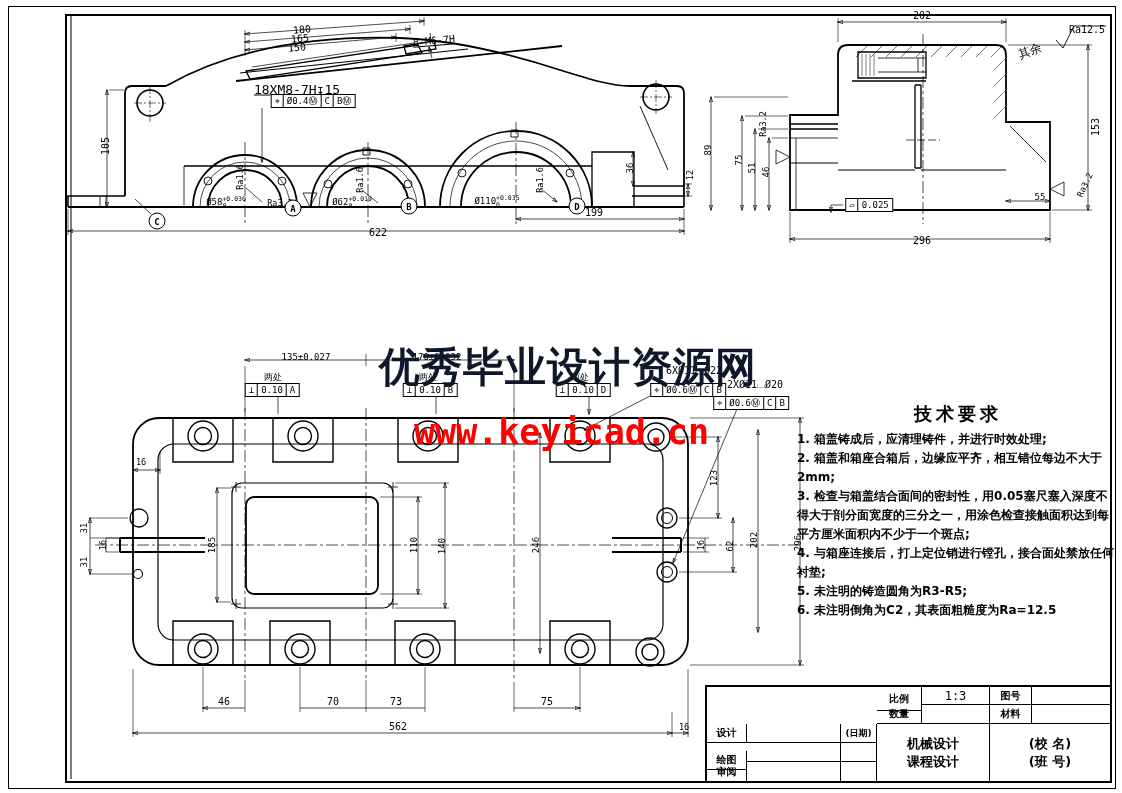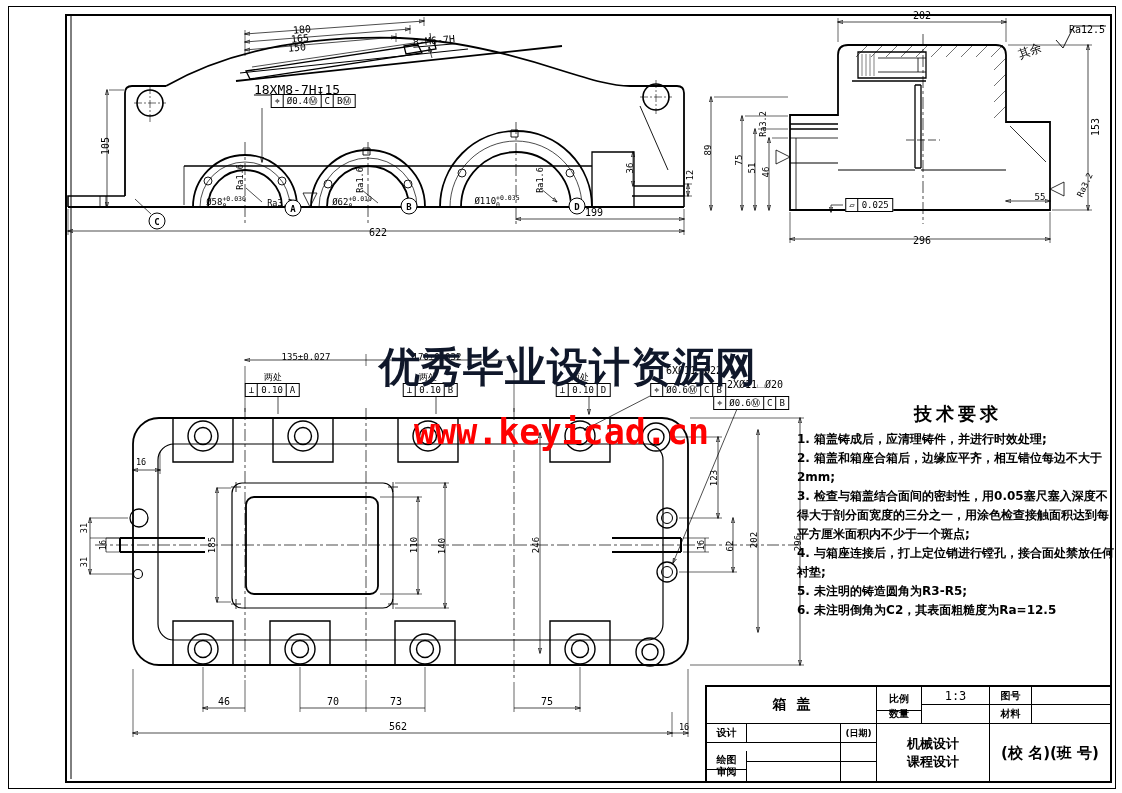--- a/index.html
+++ b/index.html
@@ -46,21 +46,21 @@
   .tb-design{left:0;top:37px;width:40px;height:19px;border-right:1px solid #000;border-bottom:1px solid #000;}
   .tb-design-v{left:40px;top:37px;width:94px;height:19px;border-right:1px solid #000;border-bottom:1px solid #000;}
   .tb-date{left:134px;top:37px;width:36px;height:19px;border-right:1px solid #000;border-bottom:1px solid #000;font-size:9px;}
   .tb-draft{left:0;top:64px;width:40px;height:19px;border-right:1px solid #000;border-bottom:1px solid #000;}
   .tb-draft-v{left:40px;top:56px;width:94px;height:19px;border-right:1px solid #000;border-bottom:1px solid #000;}
   .tb-date2{left:134px;top:56px;width:36px;height:19px;border-right:1px solid #000;border-bottom:1px solid #000;}
   .tb-review{left:0;top:75px;width:40px;height:19px;border-right:1px solid #000;}
   .tb-review-v{left:40px;top:75px;width:94px;height:19px;border-right:1px solid #000;}
   .tb-date3{left:134px;top:75px;width:36px;height:19px;border-right:1px solid #000;}
   .tb-course{left:170px;top:37px;width:113px;height:57px;border-right:1px solid #000;flex-direction:column;font-size:13px;line-height:18px;}
-  .tb-school{left:283px;top:37px;width:120px;height:57px;font-size:15px;line-height:18px;}
+  .tb-school{left:283px;top:37px;width:120px;height:57px;flex-direction:column;font-size:13px;line-height:18px;}
 </style>
 </head>
 <body>
 
 <div class="sheet">
   <div class="border-outer"></div>
   <div class="border-inner"></div>
 
   <svg class="linework" width="1122" height="793" viewBox="0 0 1122 793">
     <defs>
@@ -381,21 +381,20 @@
     <div class="tr-title">技术要求</div>
     <p class="tr-item">1. 箱盖铸成后，应清理铸件，并进行时效处理;</p>
     <p class="tr-item">2. 箱盖和箱座合箱后，边缘应平齐，相互错位每边不大于2mm;</p>
     <p class="tr-item">3. 检查与箱盖结合面间的密封性，用0.05塞尺塞入深度不得大于剖分面宽度的三分之一，用涂色检查接触面积达到每平方厘米面积内不少于一个斑点;</p>
     <p class="tr-item">4. 与箱座连接后，打上定位销进行镗孔，接合面处禁放任何衬垫;</p>
     <p class="tr-item">5. 未注明的铸造圆角为R3-R5;</p>
     <p class="tr-item">6. 未注明倒角为C2，其表面粗糙度为Ra=12.5</p>
   </div>
 
   <div class="titleblock">
-    <div class="tb-cell tb-partname">箱盖</div>
     <div class="tb-cell tb-scale-l">比例</div>
     <div class="tb-cell tb-scale-v">1:3</div>
     <div class="tb-cell tb-dwgno-l">图号</div>
     <div class="tb-cell tb-dwgno-v"></div>
     <div class="tb-cell tb-qty-l">数量</div>
     <div class="tb-cell tb-qty-v"></div>
     <div class="tb-cell tb-mat-l">材料</div>
     <div class="tb-cell tb-mat-v"></div>
     <div class="tb-cell tb-design">设计</div>
     <div class="tb-cell tb-design-v"></div>

